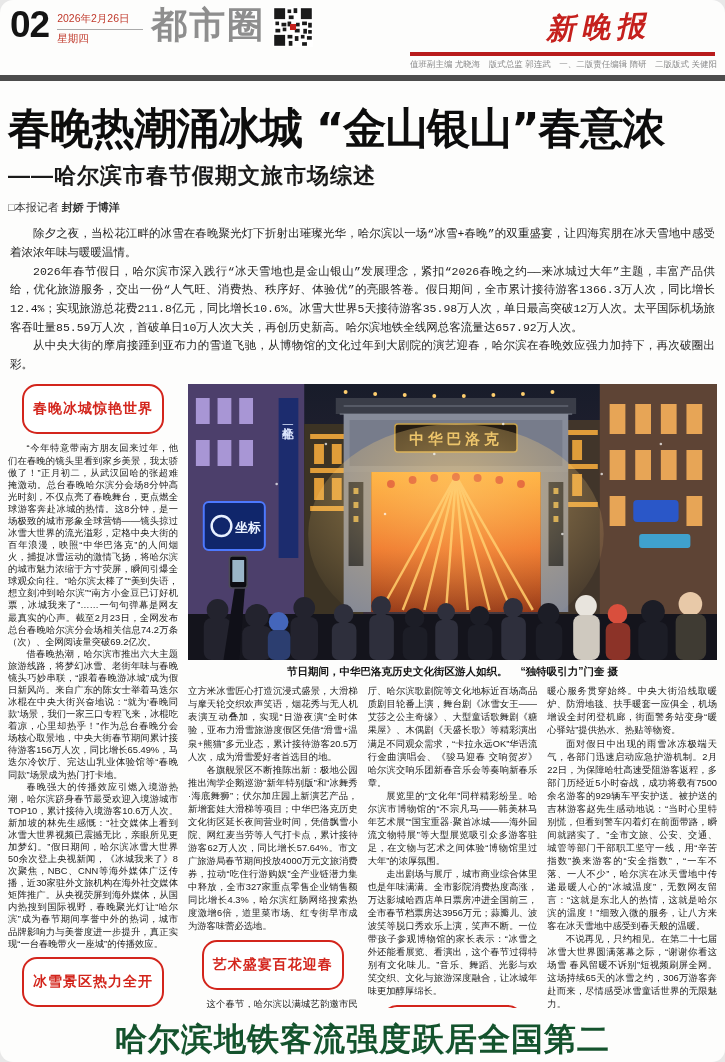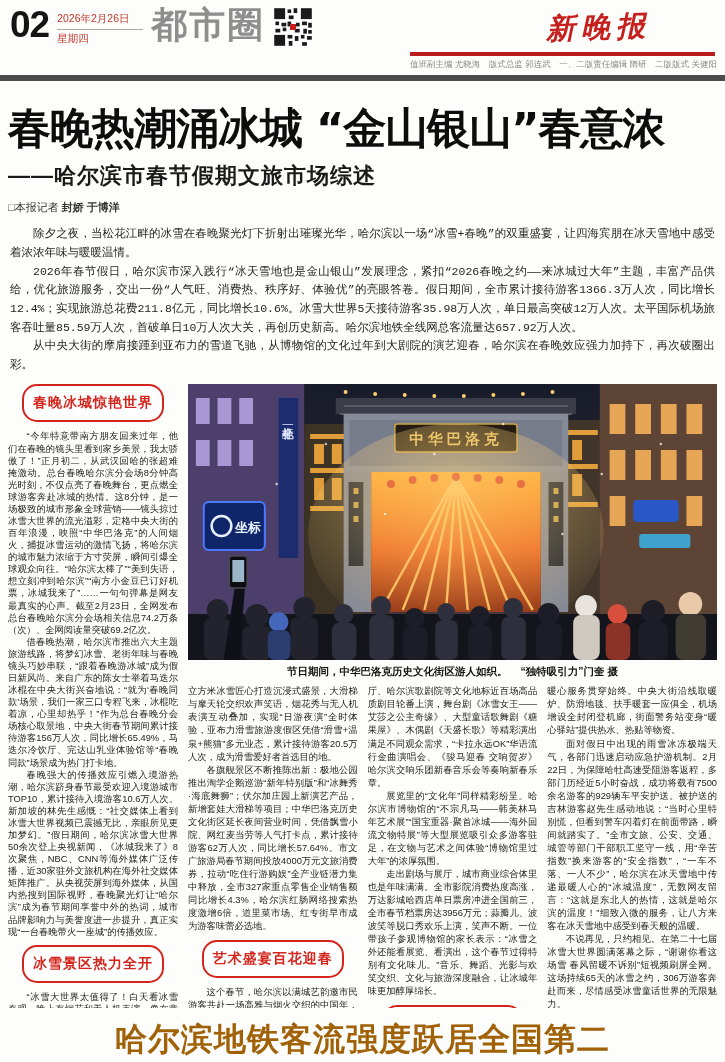--- a/index.html
+++ b/index.html
@@ -1,18 +1,18 @@
 <!DOCTYPE html>
 <html><head>
 <meta charset="utf-8">
 <style>
   * { margin:0; padding:0; box-sizing:border-box; }
   html,body { background:#e8e8e8; }
   body { font-family:"Liberation Sans","DejaVu Sans",sans-serif; }
-  .page { position:relative; width:725px; height:1062px; background:#fdfdfc; margin:0 auto; overflow:hidden; color:#222; }
+  .page { position:relative; width:725px; height:1062px; background:#fdfdfc; margin:0 auto; overflow:hidden; color:#222;border-radius:13px; }
 
   
   .header { display:flex; justify-content:space-between; align-items:flex-start; padding:6px 10px 0 10px; }
   .header-left { display:flex; align-items:flex-start; gap:8px; }
   .pageno { font-size:37px; font-weight:900; line-height:1; color:#141414; letter-spacing:-1px; }
   .date-block { margin-top:6px; width:86px; }
   .date { color:#c0392b; font-size:10.5px; white-space:nowrap; padding-bottom:3px; border-bottom:1px solid #aaa; }
   .weekday { color:#c0392b; font-size:10.5px; padding-top:2px; }
   .section-name { font-size:36px; font-weight:900; color:#8e8e8e; line-height:1.05; letter-spacing:2px; font-family:"DejaVu Sans",sans-serif; }
   .qr { width:40px; height:40px; margin-top:1px; }
@@ -38,26 +38,26 @@
   .col1 { width:170px; flex:none; overflow:hidden; }
   .col1 .para { line-height:1.3; }
   .right-region { flex:1; display:flex; flex-direction:column; overflow:hidden; }
   .photo-wrap svg { display:block; width:100%; height:276px; }
   .caption { font-size:10.5px; font-weight:bold; color:#111; text-align:center; margin:5px 0 6px 0; }
   .caption .credit { margin-left:10px; }
   .cols3 { display:flex; gap:10px; flex:1; overflow:hidden; }
   .cols3 .col { flex:1; overflow:hidden; }
   .para { font-size:9.3px; line-height:1.4; text-align:justify; text-indent:2em; color:#222; }
   .cont { text-indent:0; }
-  .sec-pill { border:2px solid #d3251c; color:#d3251c; background:#fff; border-radius:15px; text-align:center; font-weight:bold; font-size:14px; padding:8px 2px; margin:7px 14px 8px 14px; letter-spacing:1px; white-space:nowrap; }
+  .sec-pill { border:2px solid #d3251c; color:#d3251c; background:#fff; border-radius:15px; text-align:center; font-weight:bold; font-size:14px; padding:14px 2px; margin:7px 14px 8px 14px; letter-spacing:1px; white-space:nowrap; }
   .col1 .sec-pill:first-child { margin-top:0; }
 
   
   .metro { padding:2px 8px 0 8px; }
-  .metro-headline { text-align:center; font-size:32px; font-weight:900; color:#a16207; letter-spacing:1px; margin:8px 0 10px 0; font-family:"DejaVu Sans",sans-serif; }
+  .metro-headline { text-align:center; font-size:32px; font-weight:900; color:#14532d; letter-spacing:1px; margin:8px 0 10px 0; font-family:"DejaVu Sans",sans-serif; }
   .metro-cols { display:flex; gap:10px; }
   .metro-cols .col { flex:1; overflow:hidden; }
   .metro-cols .para { font-size:9.5px; line-height:1.5; }
   .metro-lead { font-weight:bold; }
 </style>
 </head>
 <body>
 
 <div class="page">
 

